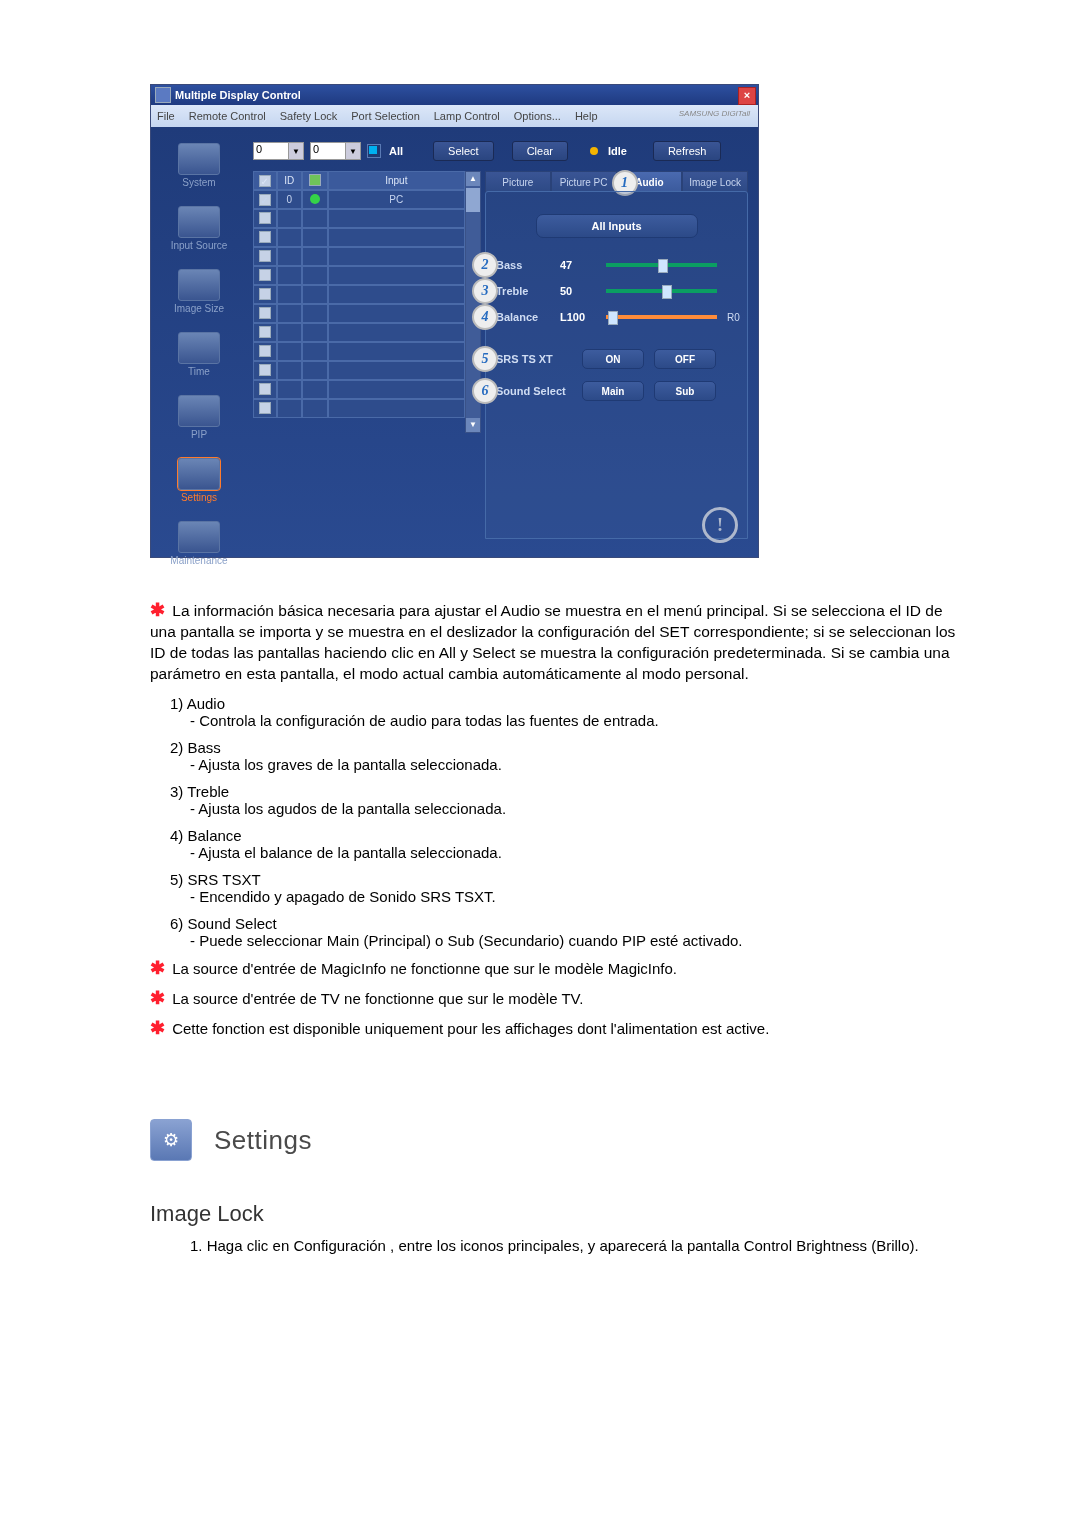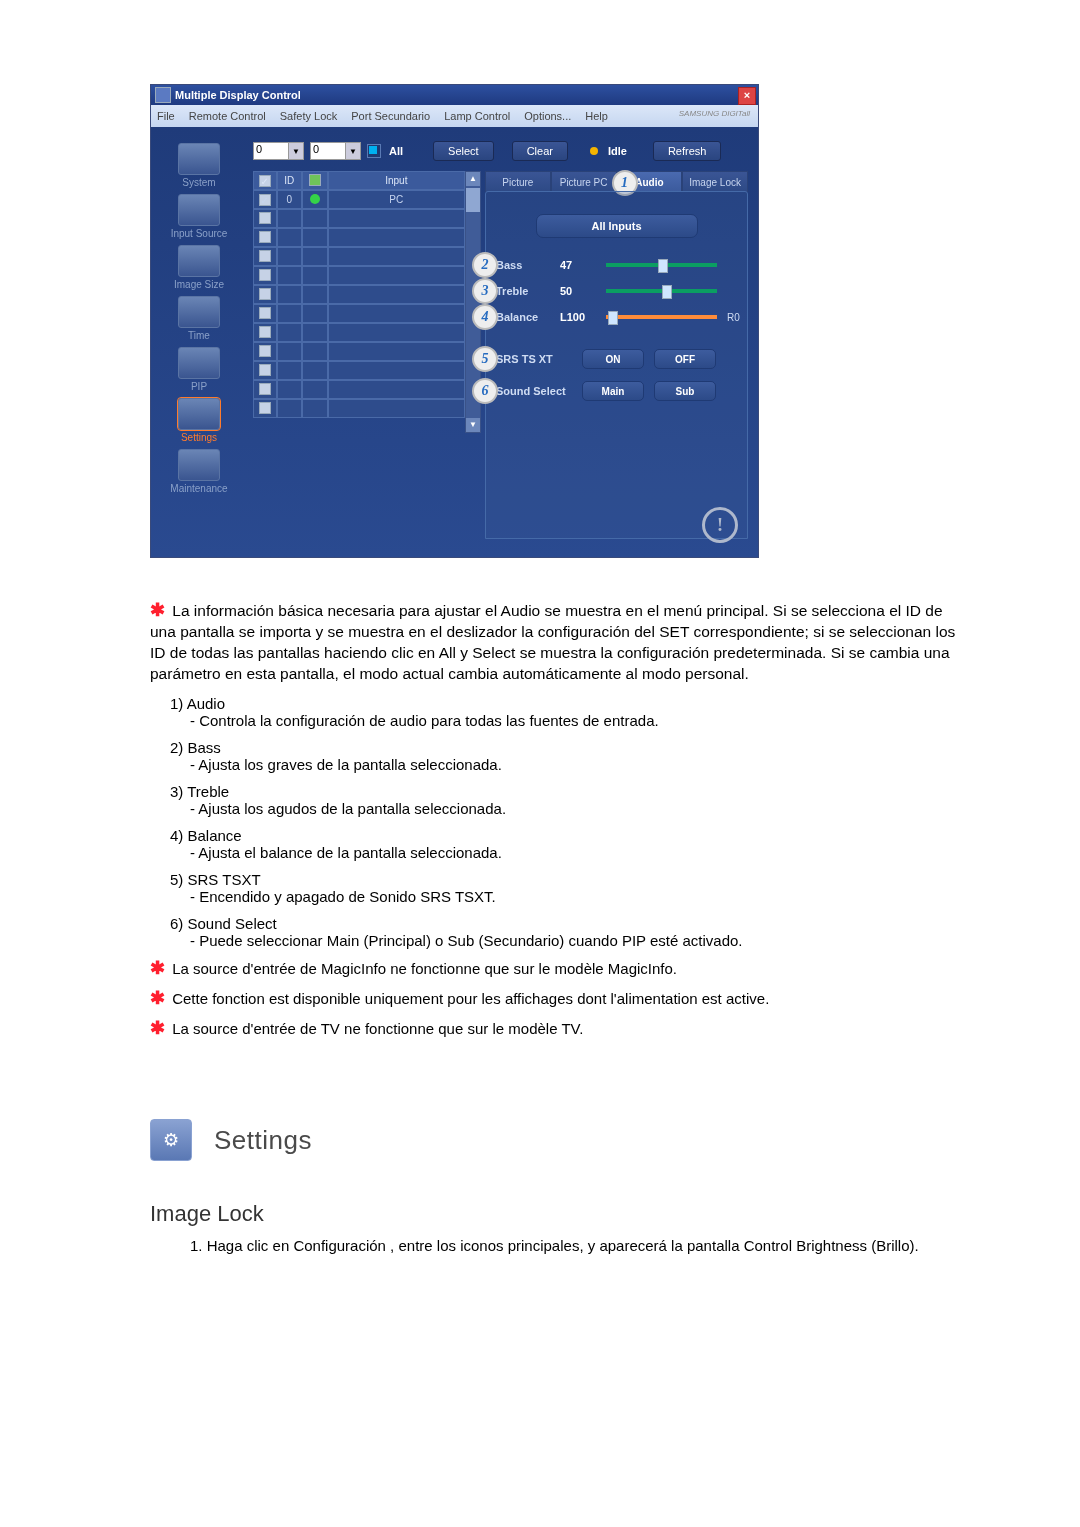--- a/index.html
+++ b/index.html
@@ -6,21 +6,21 @@
 .page{width:1080px;margin:0 auto;padding:84px 90px 80px 90px;box-sizing:border-box}
 
 .win{width:607px;margin:0 0 40px 60px;border:1px solid #3a4a7a}
 .titlebar{height:20px;background:linear-gradient(#2d50a0,#1f3a80);color:#fff;font-size:11px;font-weight:bold;display:flex;align-items:center;padding-left:4px;position:relative}
 .titlebar .ticon{width:14px;height:14px;background:#5b7ac2;border:1px solid #9ab;display:inline-block;margin-right:4px}
 .closebtn{position:absolute;right:2px;top:2px;width:16px;height:16px;background:#d44;border:1px solid #a22;color:#fff;font-size:11px;line-height:14px;text-align:center;font-weight:bold}
 .menubar{height:22px;background:linear-gradient(#dce7f8,#c5d6f0);font-size:11px;color:#444;display:flex;align-items:center;padding:0 6px;gap:14px;position:relative}
 .brand{position:absolute;right:8px;top:4px;font-size:8px;color:#888;font-style:italic}
 .body{background:linear-gradient(#1f3b7a,#2a4a90);height:430px;display:flex;position:relative}
 
-.sidebar{width:96px;padding-top:16px;display:flex;flex-direction:column;align-items:center;gap:6px}
+.sidebar{width:96px;padding-top:16px;display:flex;flex-direction:column;align-items:center;gap:18px}
 .sb-item{width:80px;display:flex;flex-direction:column;align-items:center;color:#8aa0c8;font-size:10px}
 .sb-item.active{color:#ff7b2c}
 .sb-icon{width:40px;height:30px;background:linear-gradient(#6a85b5,#3a5590);border:1px solid #5a74a4;border-radius:3px;margin-bottom:2px;position:relative}
 .sb-item.active .sb-icon{outline:1px solid #ff7b2c}
 
 .main{flex:1;position:relative}
 .toolbar{position:absolute;top:12px;left:6px;right:10px;height:24px;display:flex;align-items:center;gap:6px}
 .combo{display:flex;align-items:center}
 .comboField{width:30px;height:16px;background:#fff;border:1px solid #999;font-size:11px;padding:0 2px}
 .comboBtn{width:14px;height:16px;background:#ccd;border:1px solid #999;border-left:0;font-size:8px;display:flex;align-items:center;justify-content:center}
@@ -81,21 +81,21 @@
   <div class="win">
     <div class="titlebar">
       <span class="ticon"></span>
       <span>Multiple Display Control</span>
       <span class="closebtn">×</span>
     </div>
     <div class="menubar">
       <span>File</span>
       <span>Remote Control</span>
       <span>Safety Lock</span>
-      <span>Port Secundario</span>
+      <span>Port Selection</span>
       <span>Lamp Control</span>
       <span>Options...</span>
       <span>Help</span>
       <span class="brand">SAMSUNG DIGITall</span>
     </div>
     <div class="body">
       <div class="sidebar">
         <div class="sb-item">
             <div class="sb-icon"></div>
             <span>System</span>
@@ -316,22 +316,22 @@
   <div class="listItem">
       <div class="t">5)  SRS TSXT</div>
       <div class="d">- Encendido y apagado de Sonido SRS TSXT.</div>
     </div>
   <div class="listItem">
       <div class="t">6)  Sound Select</div>
       <div class="d">- Puede seleccionar Main (Principal) o Sub (Secundario) cuando PIP esté activado.</div>
     </div>
 
   <div class="noteLine"><span class="star">✱</span> <span>La source d'entrée de MagicInfo ne fonctionne que sur le modèle MagicInfo.</span></div>
+  <div class="noteLine"><span class="star">✱</span> <span>La source d'entrée de TV ne fonctionne que sur le modèle TV.</span></div>
   <div class="noteLine"><span class="star">✱</span> <span>Cette fonction est disponible uniquement pour les affichages dont l'alimentation est active.</span></div>
-  <div class="noteLine"><span class="star">✱</span> <span>La source d'entrée de TV ne fonctionne que sur le modèle TV.</span></div>
 
   <div class="secHead">
     <div class="secIcon">⚙</div>
     <div class="secTitle">Settings</div>
   </div>
 
   <div class="sub">Image Lock</div>
   <div class="descIndent">1.  Haga clic en Configuración , entre los iconos principales, y aparecerá la pantalla Control Brightness (Brillo).</div>
 </div>
 

